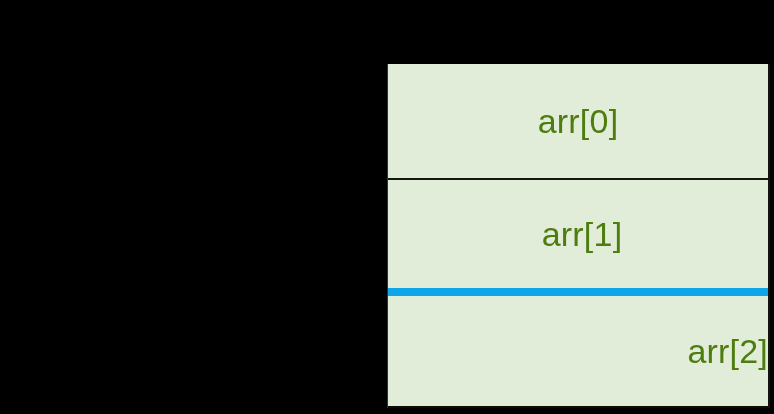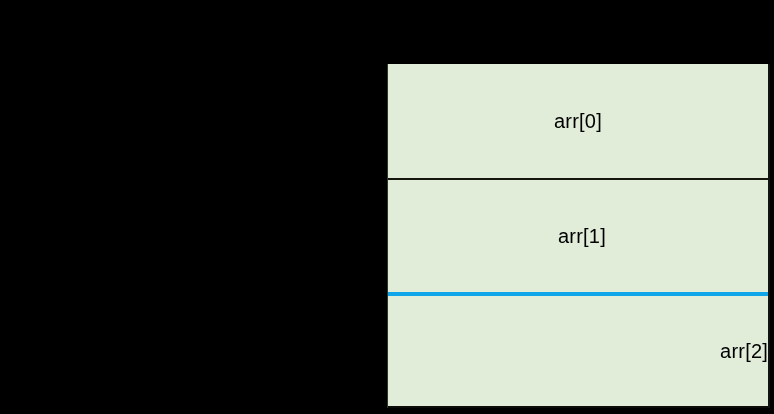--- a/index.html
+++ b/index.html
@@ -38,29 +38,29 @@
     flex-direction: column;
   }
 
   .array-cell {
     position: relative;
     box-sizing: border-box;
     background: #E1EDD8;
     display: flex;
     align-items: center;
     justify-content: center;
-    color: #000000;
-    font-size: 20px;
+    color: #4d7c0f;
+    font-size: 34px;
     line-height: 1;
     letter-spacing: 0.2px;
     white-space: nowrap;
   }
 
   .array-cell.cell-0 { height: 116px; border-bottom: 2px solid #15170f; }
-  .array-cell.cell-1 { height: 116px; border-bottom: 4px solid #0ea5e9; padding-left: 8px; }
+  .array-cell.cell-1 { height: 116px; border-bottom: 8px solid #0ea5e9; padding-left: 8px; }
   .array-cell.cell-2 { height: 112px; border-bottom: 2px solid #0c0d08; justify-content: flex-end; }
 
   .cell-label {
     display: block;
     pointer-events: none;
   }
 
   
   #empty-left-region {
     position: absolute;

